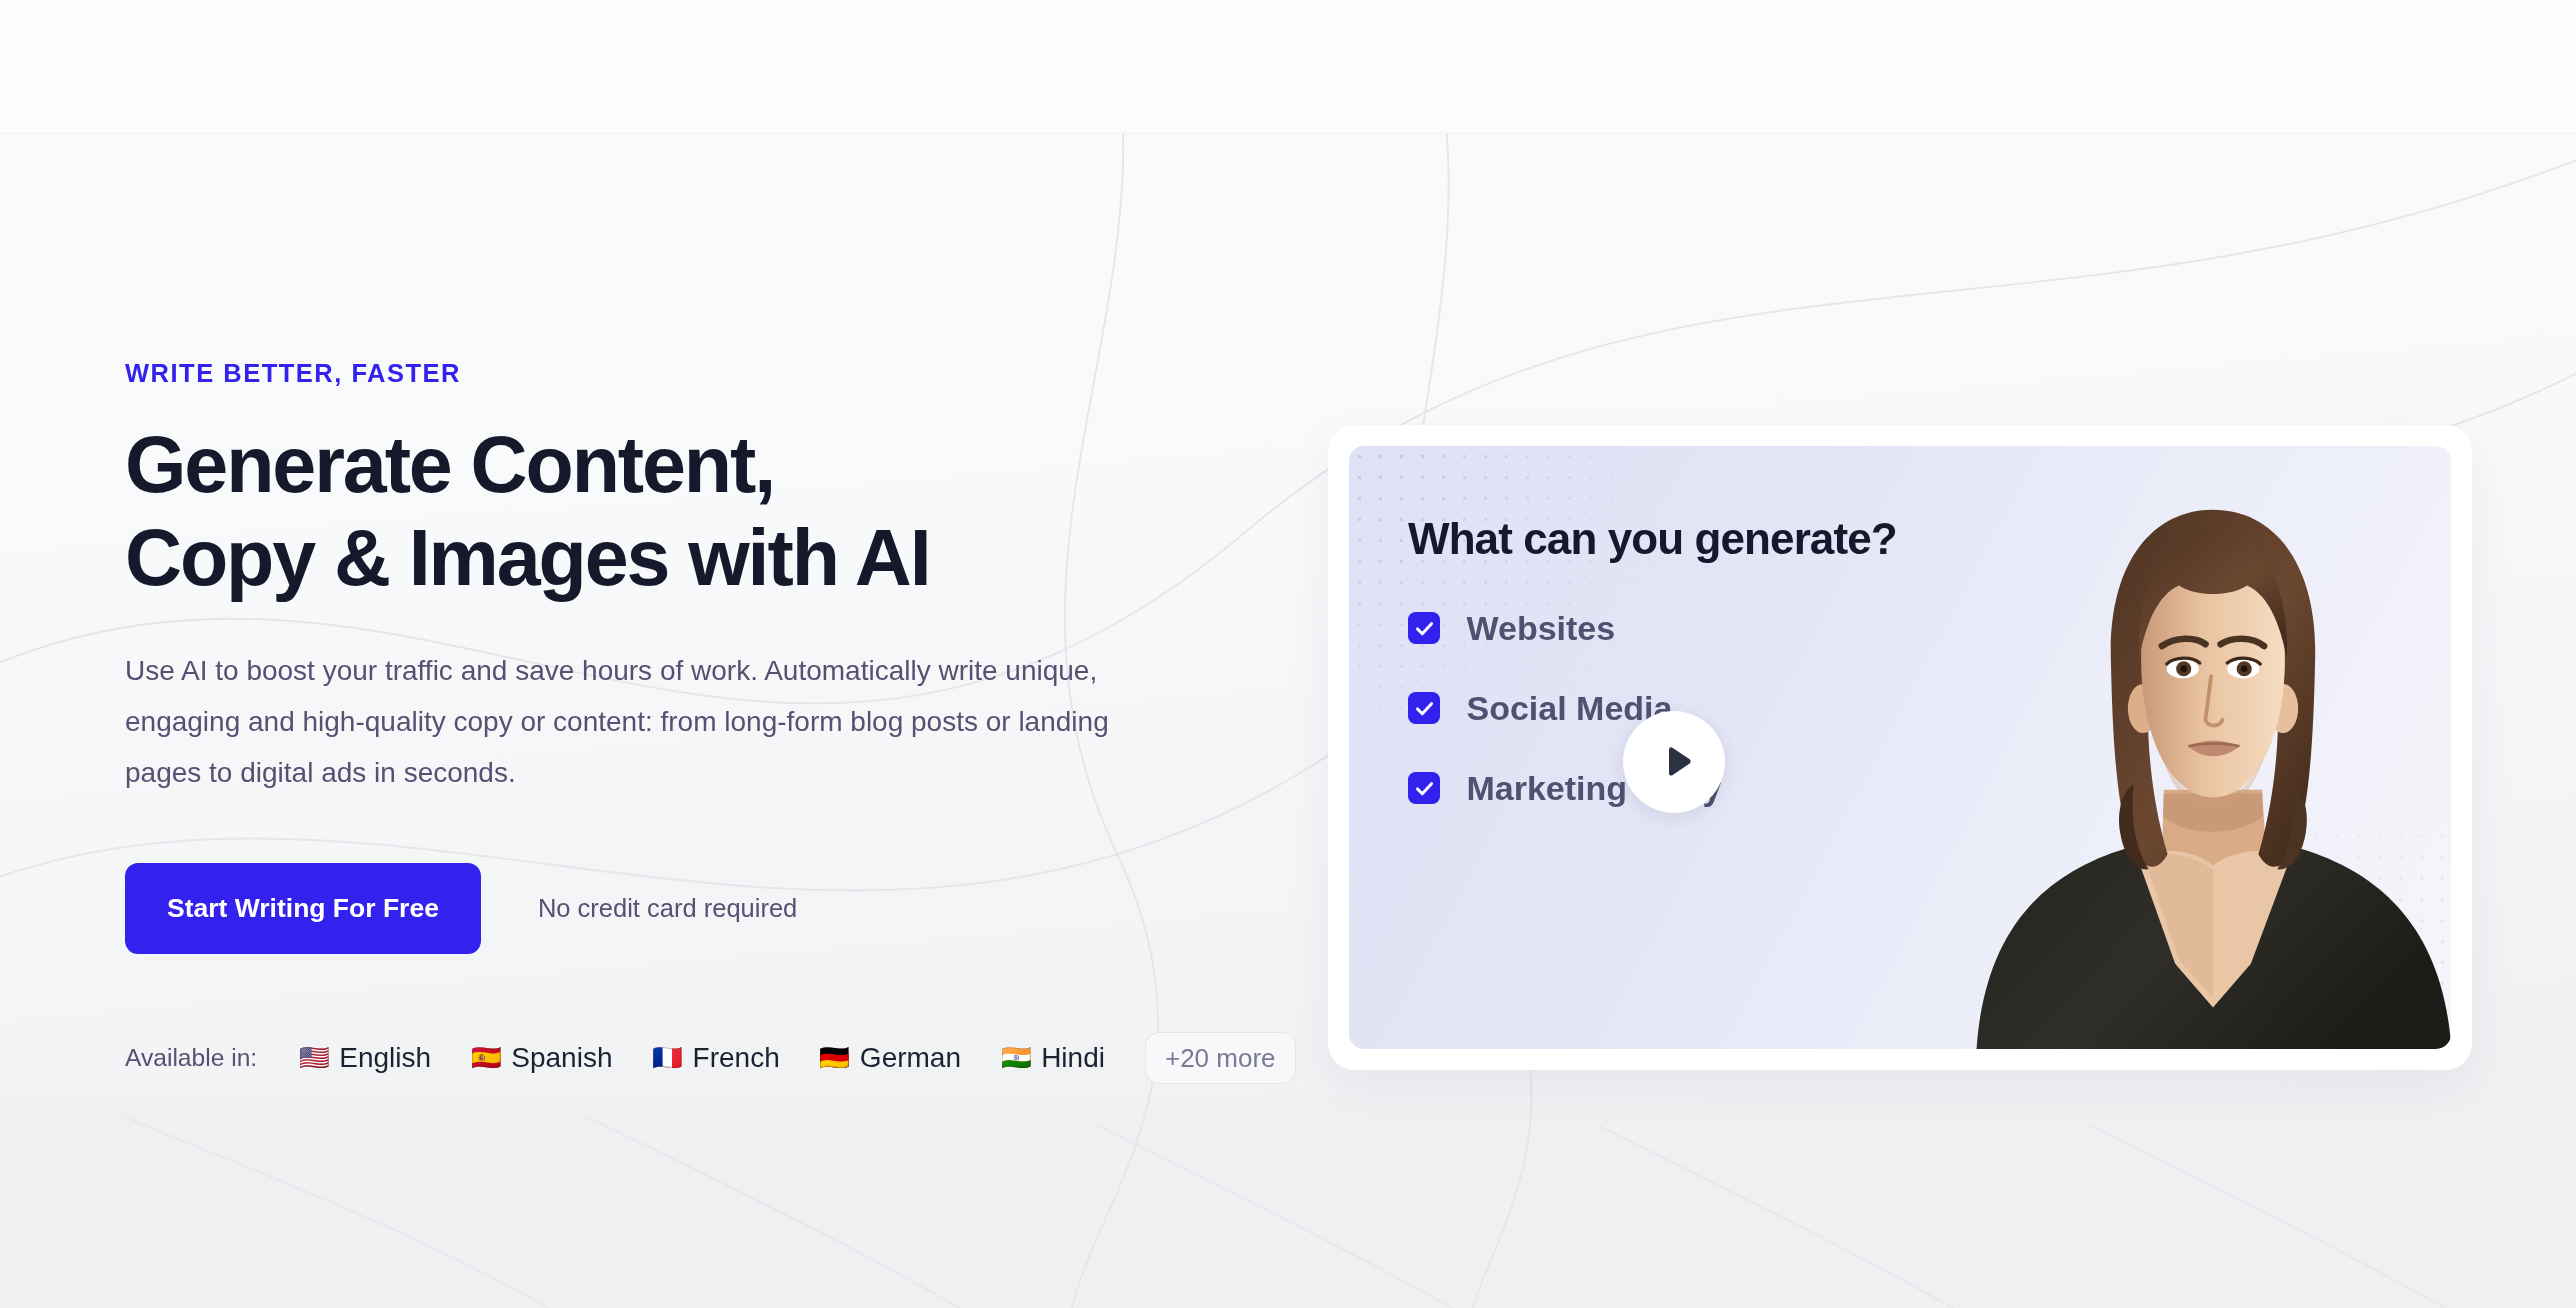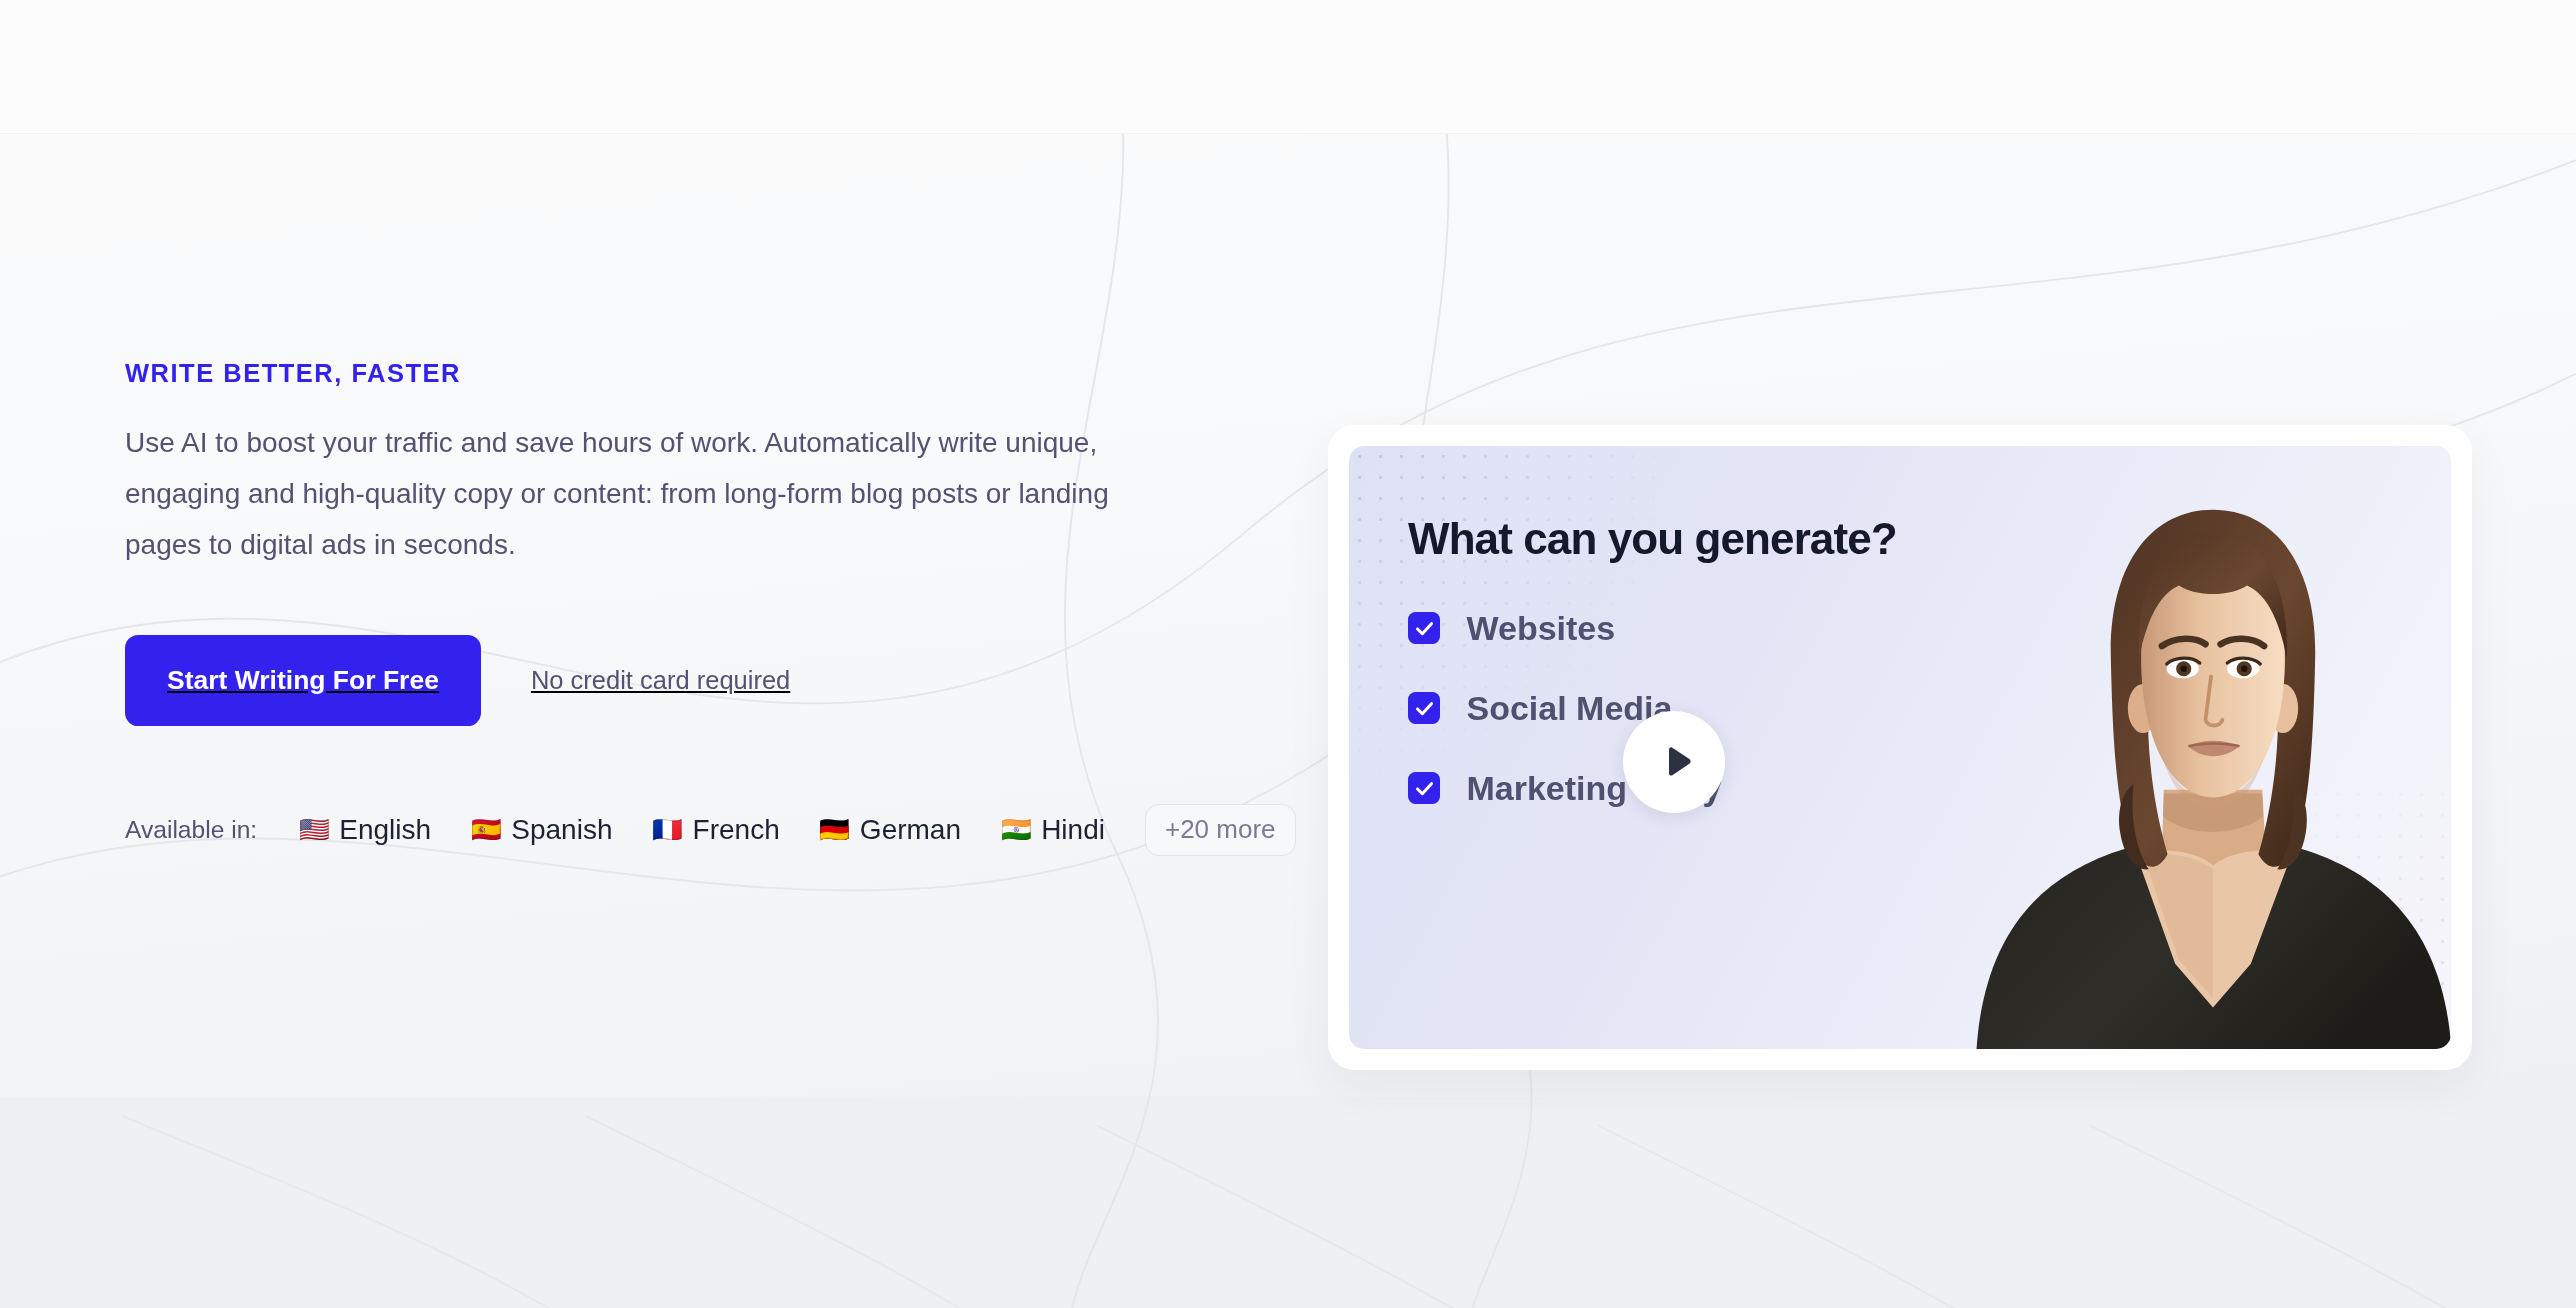--- a/index.html
+++ b/index.html
@@ -76,21 +76,21 @@
   }
   .headline {
     font-size:79px; font-weight:700; color:#141a2b;
     line-height:1.18; letter-spacing:-2.1px;
     margin-bottom:42px; white-space:pre-line;
   }
   .subcopy {
     font-size:28px; color:#565073; line-height:1.82;
     width:1002px; margin-bottom:64px;
   }
-  .cta-row { display:flex; align-items:center; gap:1px; margin-bottom:78px;text-decoration:underline; }
+  .cta-row { display:flex; align-items:center; gap:8px; margin-bottom:78px; }
   .cta-btn {
     background:#3322ee; color:#fff;
     font-size:26.5px; font-weight:700;
     border:none; border-radius:13.2px;
     height:91px; padding:0 42px;
     display:flex; align-items:center; justify-content:center;
     cursor:pointer; white-space:nowrap;
     font-family:"Liberation Sans", sans-serif;
   }
   .cta-note { font-size:25.5px; color:#565073; margin-left:49px; white-space:nowrap; }
@@ -215,20 +215,22 @@
     <a class="nav-link">Pricing</a>
   </nav>
 
   <div class="header-right">
     <a class="login-link">Log in</a>
     <button class="trial-btn">Start free trial</button>
   </div>
 
   <div class="hero-left">
     <div class="eyebrow">WRITE BETTER, FASTER</div>
+    <h1 class="headline">Generate Content,
+Copy &amp; Images with AI</h1>
     <p class="subcopy">Use AI to boost your traffic and save hours of work. Automatically write unique, engaging and high-quality copy or content: from long-form blog posts or landing pages to digital ads in seconds.</p>
 
     <div class="cta-row">
       <button class="cta-btn">Start Writing For Free</button>
       <span class="cta-note">No credit card required</span>
     </div>
 
     <div class="lang-row">
       <span class="lang-label">Available in:</span>
 

